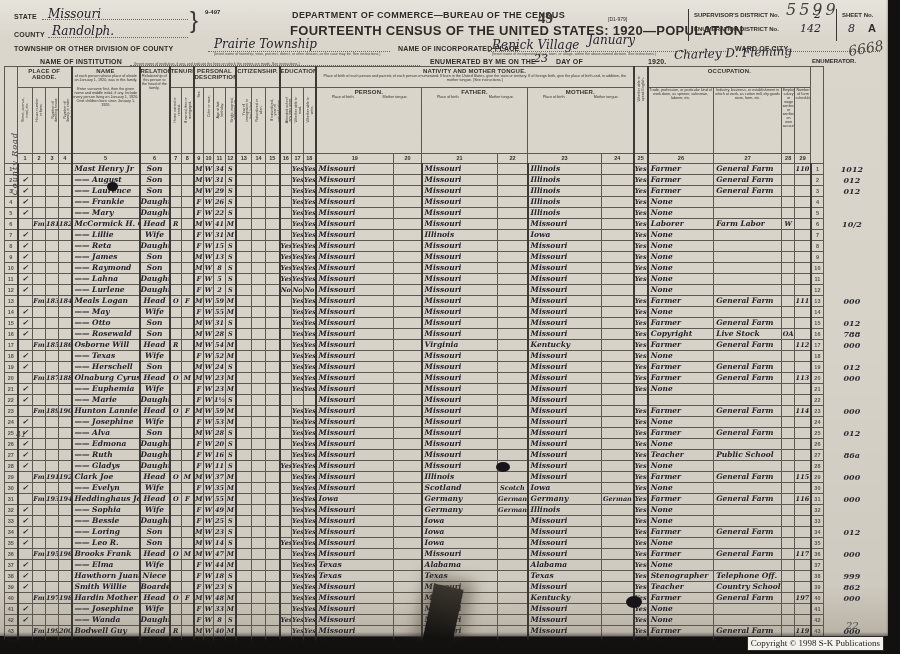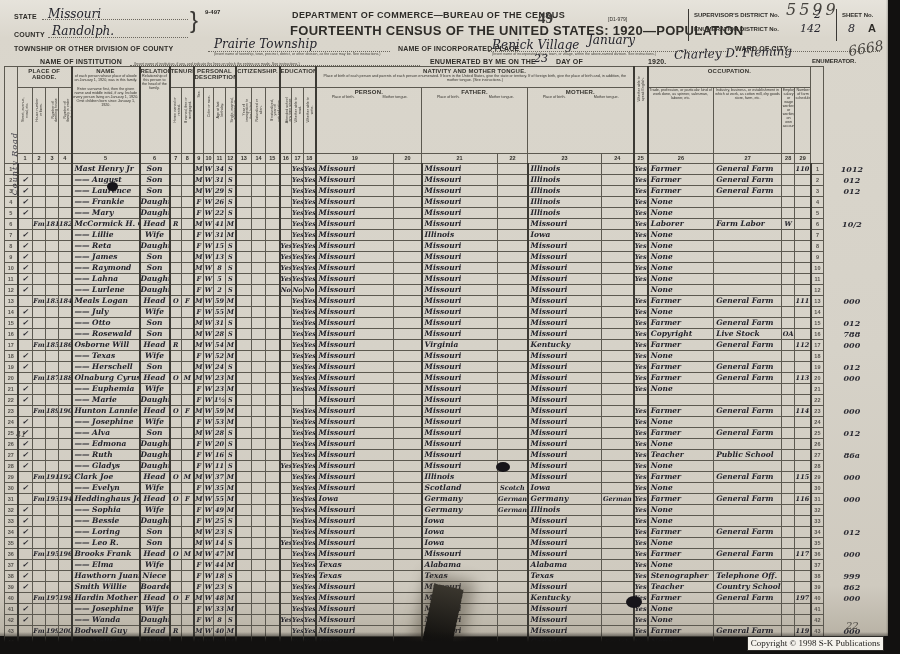--- a/index.html
+++ b/index.html
@@ -709,21 +709,21 @@
               <td class="s">111</td>
               <td class="pn hbl">13</td>
               <td class="mg">000</td>
             </tr>
             <tr>
               <td class="pn">14</td>
               <td class=" hbl">✓</td>
               <td class="s"></td>
               <td class="s"></td>
               <td class="s"></td>
-              <td class="l hbl">—— July</td>
+              <td class="l hbl">—— May</td>
               <td class=" hbl">Wife</td>
               <td class="s hbl"></td>
               <td class="s"></td>
               <td class="s hbl">F</td>
               <td class="s">W</td>
               <td class="s">55</td>
               <td class="s">M</td>
               <td class=" hbl"></td>
               <td class=""></td>
               <td class=""></td>

